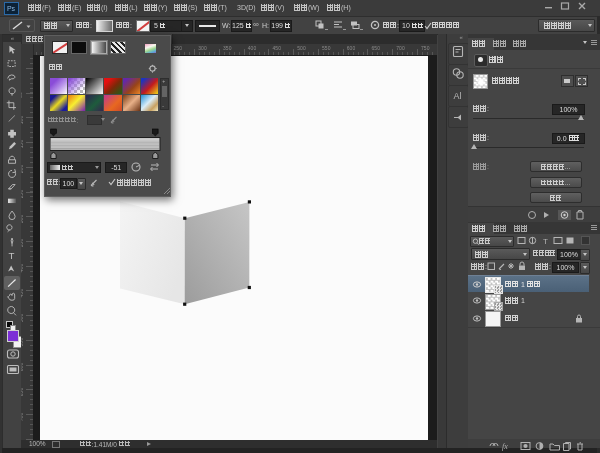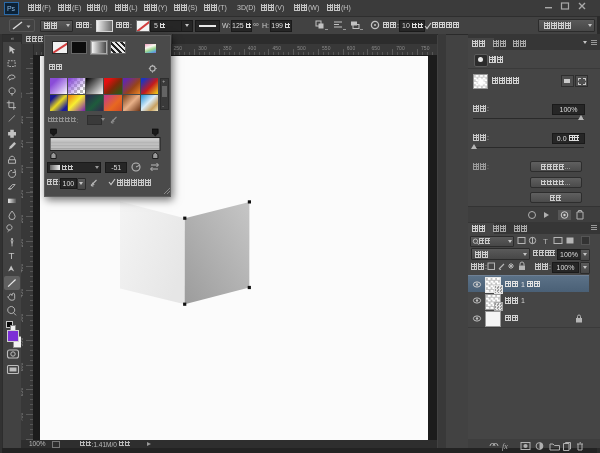--- a/index.html
+++ b/index.html
@@ -250,20 +250,37 @@
   <span class="a" style="left:8px;top:0">100%</span>
   <span class="a" style="left:31px;top:1px;width:6px;height:5px;border:1px solid #777"></span>
   <span class="a" style="left:59px;top:.5px"><span class="z z5"></span><span class="z z5"></span>:1.41M/0 <span class="z z5"></span><span class="z z5"></span></span>
   <i class="a" style="left:126px;top:1.5px;width:0;height:0;border-top:2.5px solid transparent;border-bottom:2.5px solid transparent;border-left:4px solid #999"></i>
 </div>
 <div class="a" style="left:0;top:448px;width:600px;height:5px;background:#232323"></div>
 <div class="a" style="left:597px;top:16px;width:3px;height:437px;background:#2b2b2b"></div>
 <div class="a" style="left:0;top:34px;width:2px;height:419px;background:#323232"></div>
 
 <div class="a" style="left:437.5px;top:34px;width:8px;height:414px;background:#393939"></div>
+<div class="a" style="left:445.5px;top:34px;width:22px;height:414px;background:#3d3d3d;border-left:1px solid #2c2c2c">
+  <div class="a" style="left:13px;top:0px;color:#9a9a9a;font-size:6px">«</div>
+  <div class="a" style="left:1px;top:8.5px;width:19px;height:20px;border:1px solid #333;border-radius:2px"></div>
+  <div class="a" style="left:1px;top:29.5px;width:19px;height:20px;border:1px solid #333;border-radius:2px"></div>
+  <div class="a" style="left:1px;top:50.5px;width:19px;height:20px;border:1px solid #333;border-radius:2px"></div>
+  <div class="a" style="left:1px;top:71.5px;width:19px;height:20px;border:1px solid #333;border-radius:2px"></div>
+  <svg class="a" style="left:0;top:8px" width="22" height="120">
+    <g fill="none" stroke="#b5b5b5" stroke-width="1.1">
+      <rect x="6.5" y="4.5" width="9" height="10" rx="1"></rect>
+      <path d="M8.5 7.5 h5 M8.5 10 h3"></path>
+      <circle cx="9.5" cy="30" r="3.2"></circle>
+      <circle cx="13" cy="33" r="3.2"></circle>
+    </g>
+    <text x="6.5" y="57" fill="#b5b5b5" font-size="9" font-family="Liberation Sans">Al</text>
+    <path d="M7 75 h4 l3 -2.5 v6 l-3 -2.5 h-4 z" fill="#b5b5b5"></path>
+  </svg>
+</div>
 
 <div class="a" style="left:468px;top:34px;width:132px;height:188px;background:#454545">
   <div class="a" style="left:0;top:0;width:132px;height:16px;background:#363636">
     <div class="a" style="left:0;top:4px;width:26px;height:12px;background:#454545;color:#d0d0d0">
           <span class="txt a" style="left:4px;top:2px"><span class="z"></span><span class="z"></span></span>
         </div>
     <span class="txt a" style="left:25px;top:6px;color:#a9a9a9"><span class="z"></span><span class="z"></span></span>
     <span class="txt a" style="left:45px;top:6px;color:#a9a9a9"><span class="z"></span><span class="z"></span></span>
     <i class="a car" style="right:13px;top:7px"></i>
         <span class="a" style="right:3px;top:6px;width:6px;height:5px;background:repeating-linear-gradient(0deg,#999 0 1px,transparent 1px 2px)"></span>

